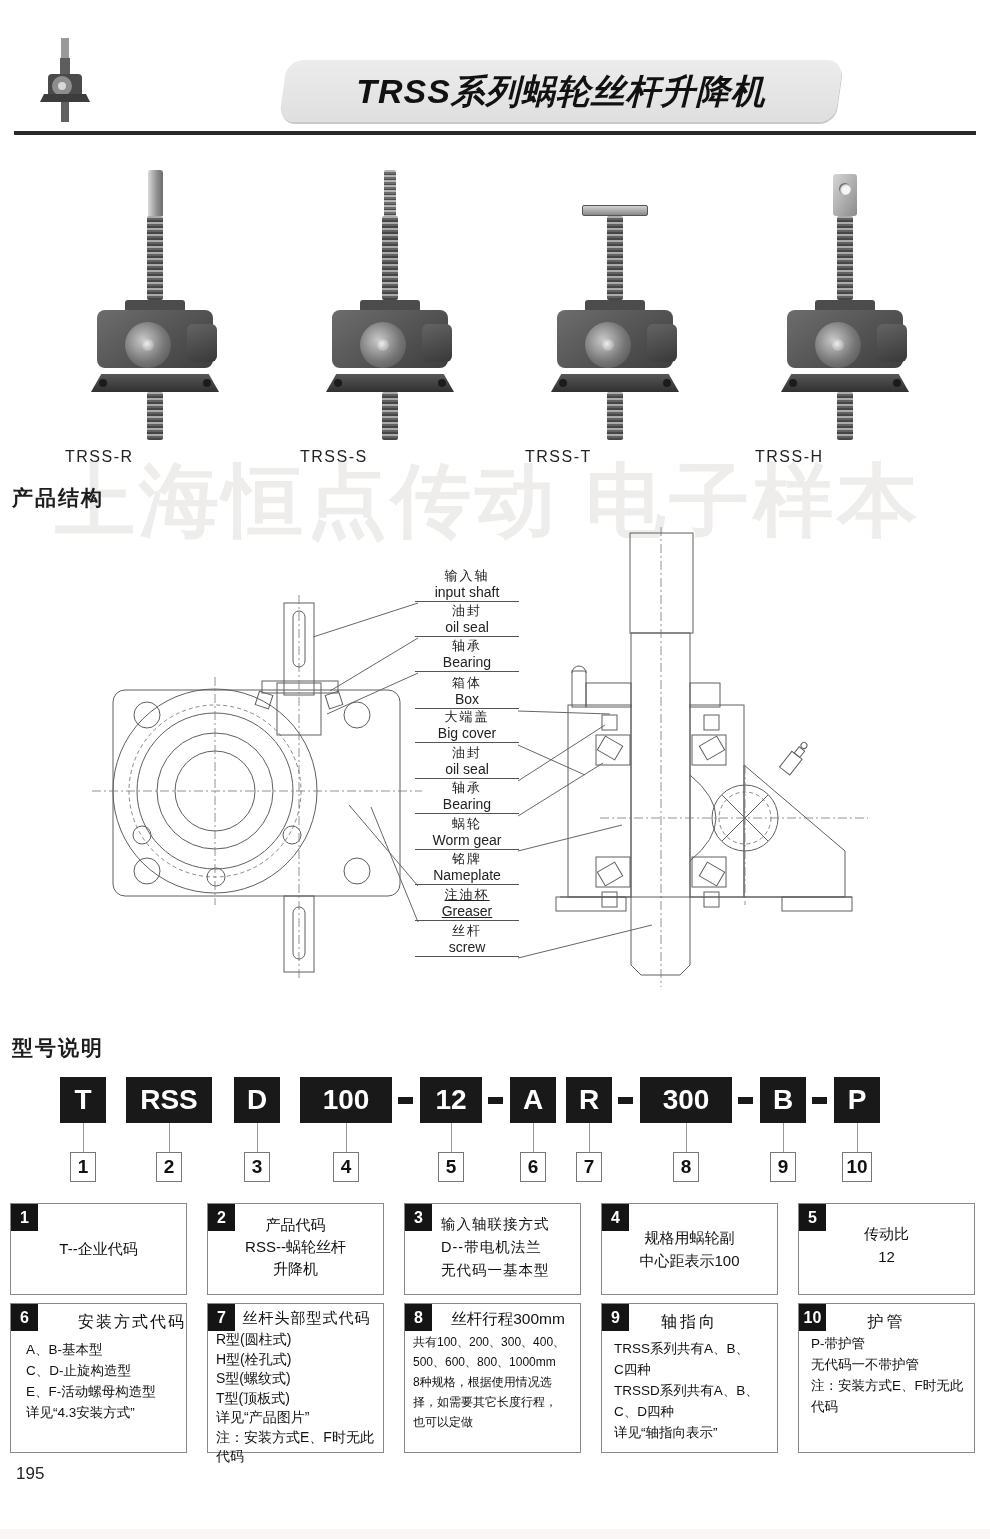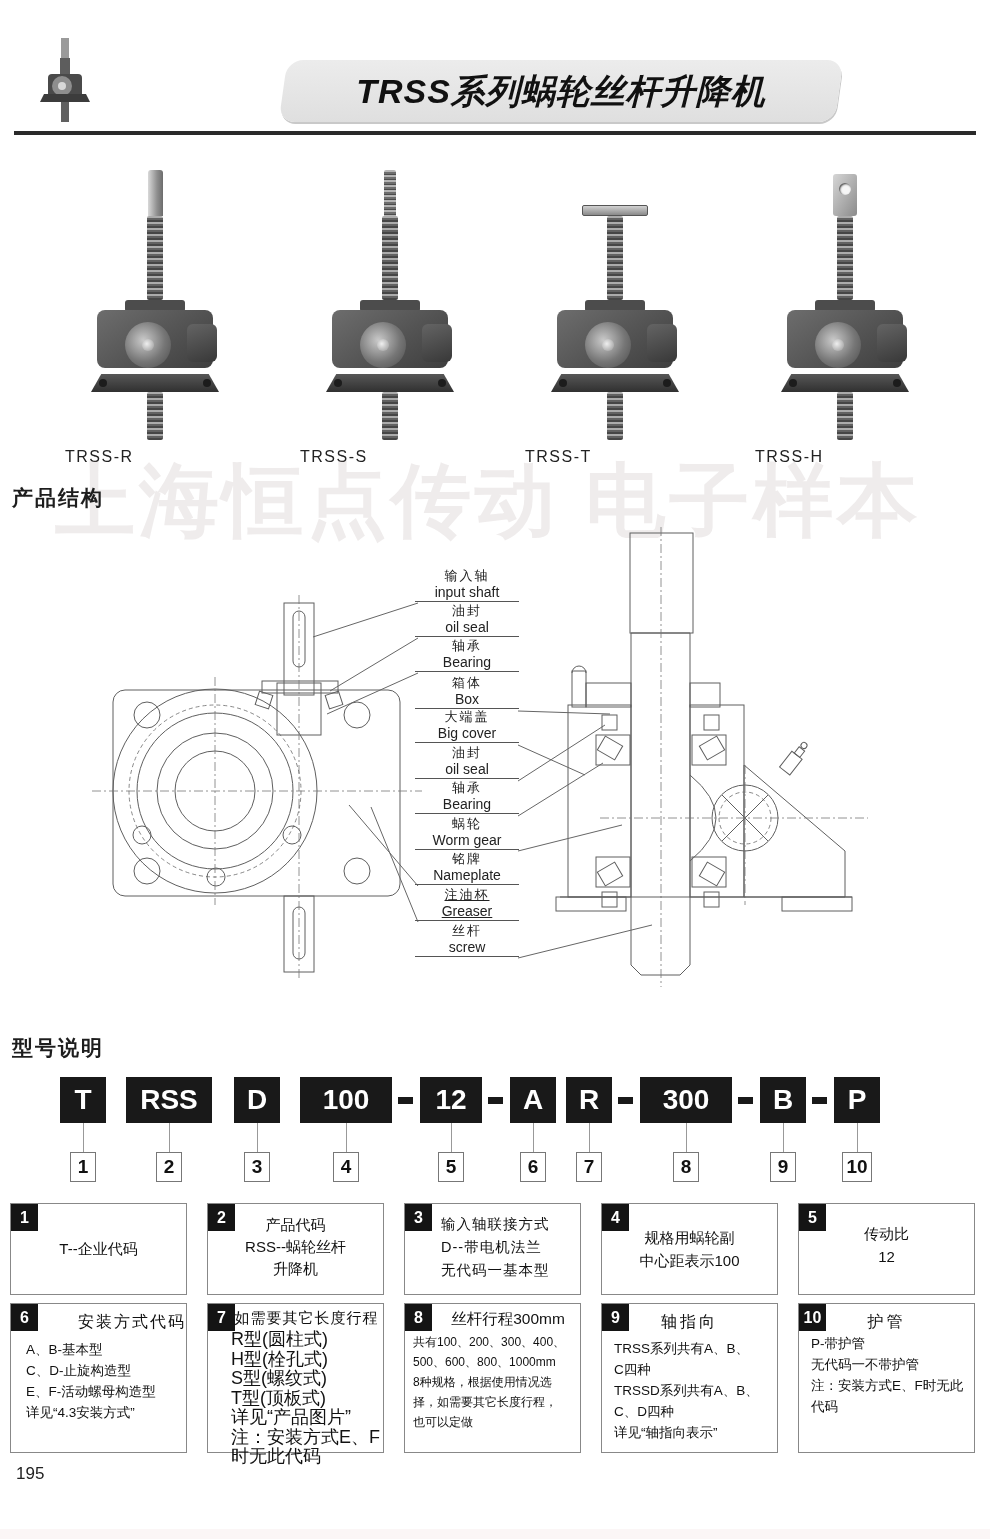--- a/index.html
+++ b/index.html
@@ -56,21 +56,21 @@
   .note .ln { color:#111; }
   .r1 { top:1203px; height:92px; }
   .r2 { top:1303px; height:150px; }
   .center-box { display:flex; flex-direction:column; justify-content:center; align-items:center; }
   .n1 .ln { font-size:15px; }
   .n2 { padding-top:10px; } .n2 .title,.n2 .ln { font-size:15px; line-height:22px; text-align:center; }
   .n3 { padding:9px 0 0 36px; } .n3 .ln { font-size:14.5px; line-height:23px; letter-spacing:1px; }
   .n4 { padding-top:22px; } .n4 .ln { font-size:15px; line-height:23px; text-align:center; }
   .n5 { padding-top:18px; } .n5 .title,.n5 .ln { font-size:15px; line-height:23px; text-align:center; }
   .n6 .title { margin-top:8px; letter-spacing:2px;text-align:right; } .n6 .lines { margin-top:6px; padding-left:15px; } .n6 .ln { font-size:13.5px; line-height:21px; }
-  .n7 .title { margin-top:5px; padding-left:22px; font-size:15px; letter-spacing:1px; } .n7 .lines { margin-top:2px; padding-left:8px; } .n7 .ln { font-size:18px; line-height:19.5px;margin-left:15px; }
+  .n7 .title { margin-top:5px; padding-left:22px; font-size:15px; letter-spacing:1px; } .n7 .lines { margin-top:2px; padding-left:8px; } .n7 .ln { font-size:14px; line-height:19.5px; }
   .n8 .title { margin-top:5px; padding-left:31px; font-size:15.5px; } .n8 .lines { margin-top:2px; padding-left:8px; } .n8 .ln { font-size:12px; line-height:20px; }
   .n9 .title { margin-top:8px; letter-spacing:3px; } .n9 .lines { margin-top:5px; padding-left:12px; } .n9 .ln { font-size:13.5px; line-height:21px; }
   .n10 .title { margin-top:8px; letter-spacing:3px; } .n10 .lines { padding-left:12px; } .n10 .ln { font-size:13.5px; line-height:21px; }
 
   .page-num { position:absolute; left:16px; top:1464px; font-size:17px; color:#222; }
   .bottom-strip { position:absolute; left:0; top:1529px; width:990px; height:10px; background:#fbf6f6; }
 
   svg .ln1 { stroke:#5f5f5f; stroke-width:1; fill:none; }
   svg .cl  { stroke:#777; stroke-width:0.8; fill:none; stroke-dasharray:9 3 2 3; }
   svg .dsh { stroke:#6a6a6a; stroke-width:0.8; fill:none; stroke-dasharray:4 3; }
@@ -375,21 +375,21 @@
     <div class="title">安装方式代码</div>
     <div class="lines">
       <div class="ln">A、B-基本型</div>
       <div class="ln">C、D-止旋构造型</div>
       <div class="ln">E、F-活动螺母构造型</div>
       <div class="ln">详见“4.3安装方式”</div>
     </div>
   </div>
   <div class="note r2 n7" style="left:207px;">
     <div class="badge">7</div>
-    <div class="title">如需要其它长度行程</div>
+    <div class="title">丝杆头部型式代码</div>
     <div class="lines">
       <div class="ln">R型(圆柱式)</div>
       <div class="ln">H型(栓孔式)</div>
       <div class="ln">S型(螺纹式)</div>
       <div class="ln">T型(顶板式)</div>
       <div class="ln">详见“产品图片”</div>
       <div class="ln">注：安装方式E、F时无此代码</div>
     </div>
   </div>
   <div class="note r2 n8" style="left:404px;">

